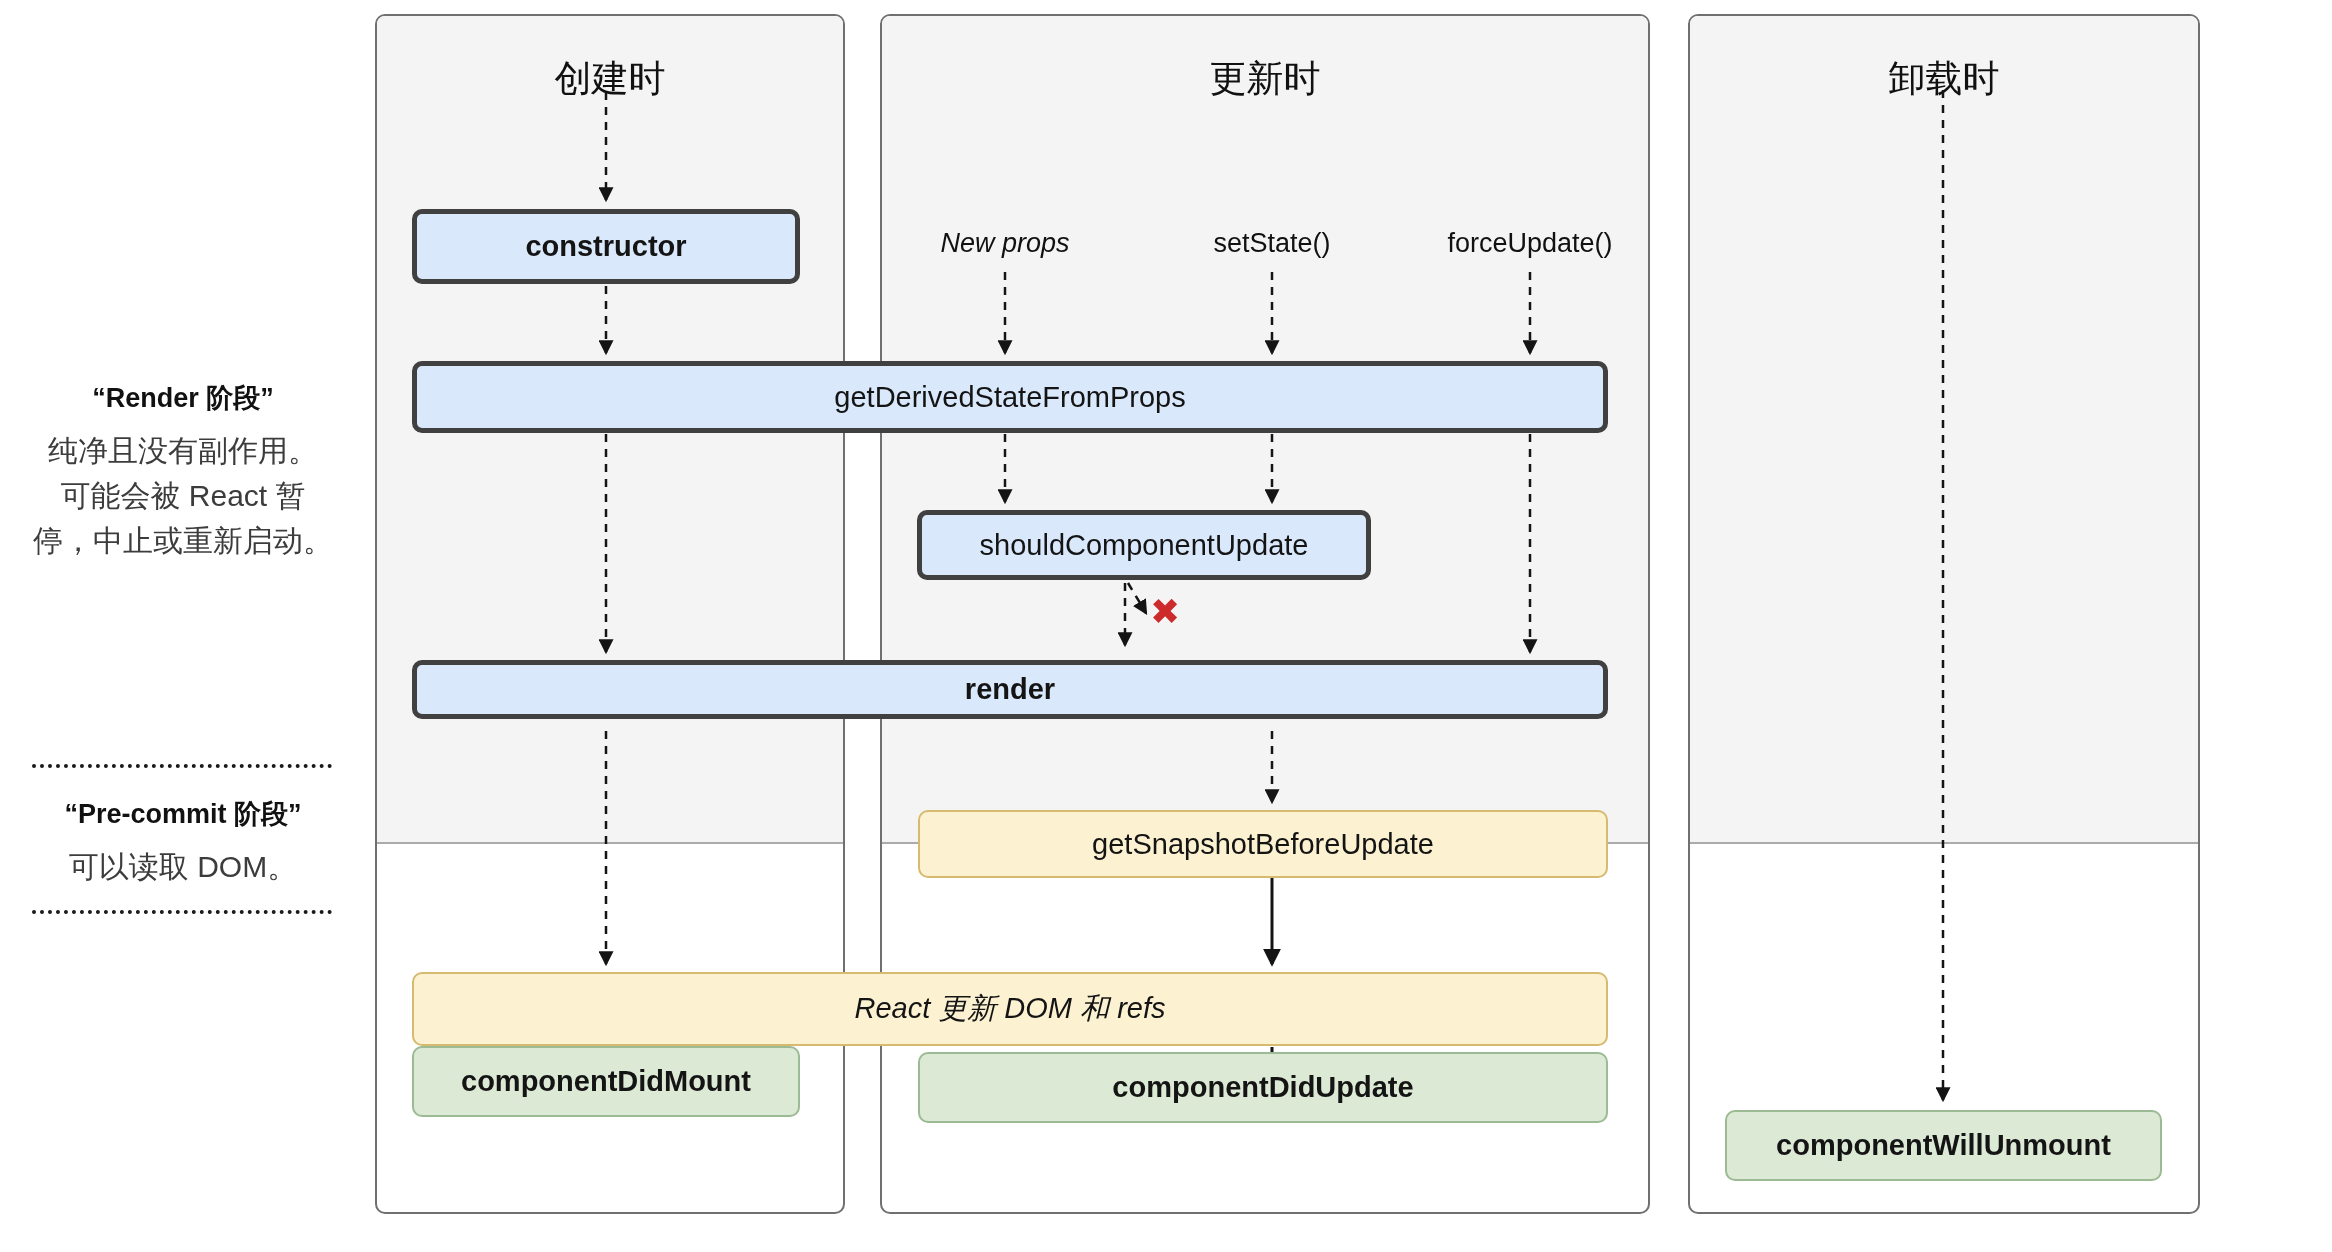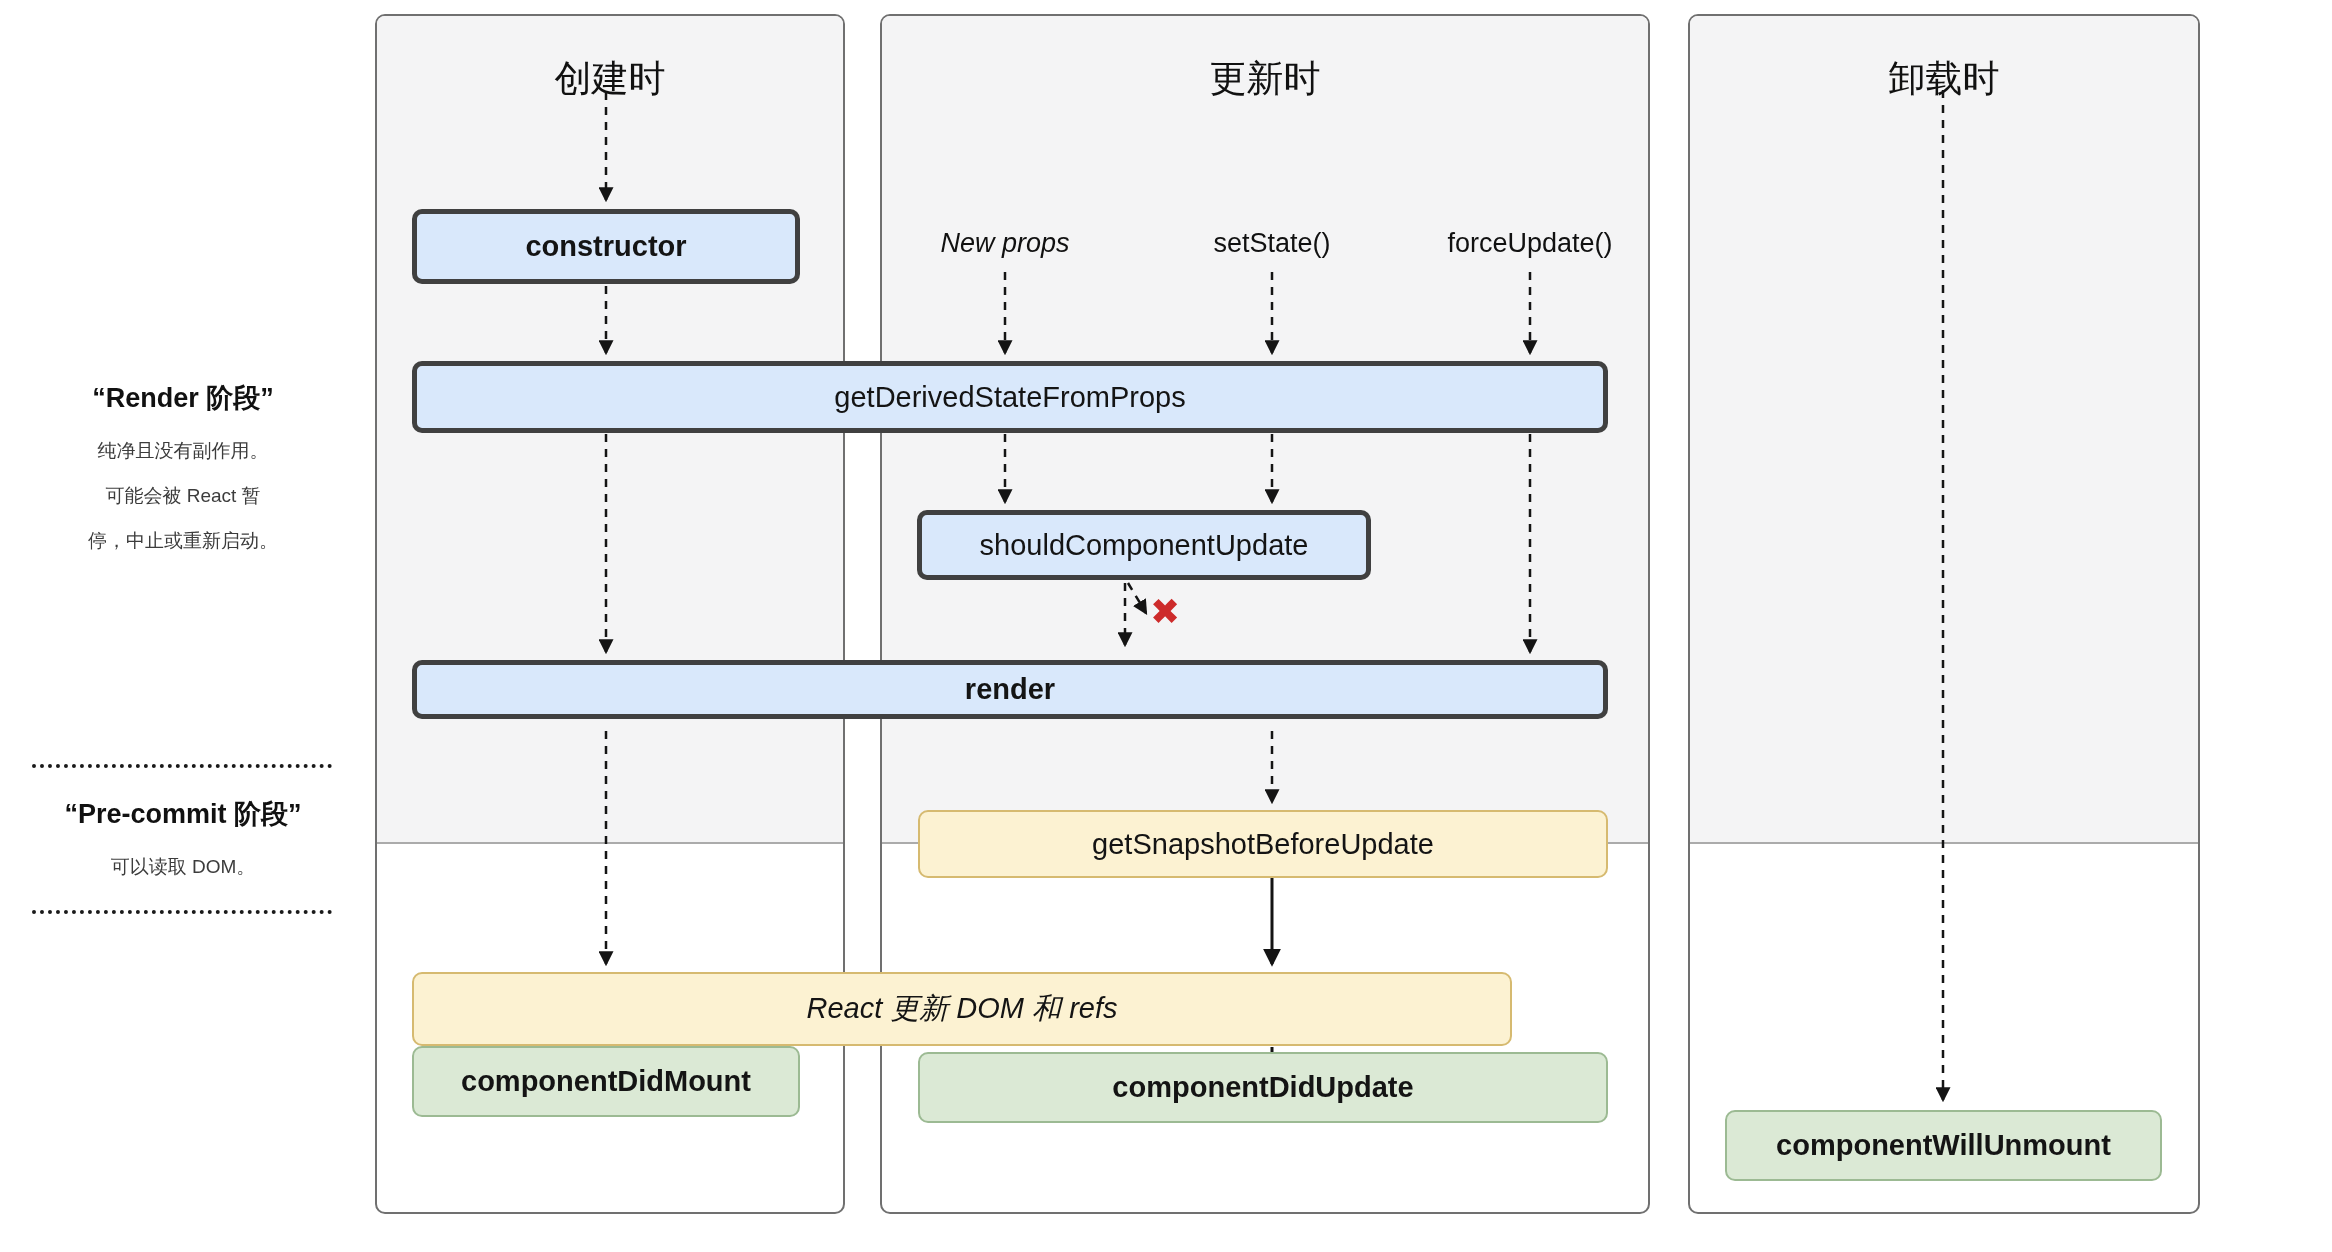--- a/index.html
+++ b/index.html
@@ -54,21 +54,21 @@
   .node.yellow{background:#fcf2d2;border:2px solid #d6ba70;}
   .node.green {background:#dbe9d5;border:2px solid #9cba93;}
   .bold{font-weight:bold;}
   .italic{font-style:italic;}
 
   #node-constructor{left:412px;top:209px;width:388px;height:75px;}
   #node-gdsfp{left:412px;top:361px;width:1196px;height:72px;}
   #node-scu{left:917px;top:510px;width:454px;height:70px;}
   #node-render{left:412px;top:660px;width:1196px;height:59px;}
   #node-gsbu{left:918px;top:810px;width:690px;height:68px;}
-  #node-react-update{left:412px;top:972px;width:1100px;height:74px;}
+  #node-react-update{left:412px;top:972px;width:1196px;height:74px;}
   #node-cdm{left:412px;top:1046px;width:388px;height:71px;}
   #node-cdu{left:918px;top:1052px;width:690px;height:71px;}
   #node-cwu{left:1725px;top:1110px;width:437px;height:71px;}
 
   
   .trigger{
     position:absolute;top:228px;z-index:2;
     transform:translateX(-50%);
     font-size:27px;color:#111;white-space:nowrap;
   }
@@ -83,21 +83,21 @@
   }
 
   
   .phase{
     position:absolute;left:26px;width:314px;z-index:2;
     text-align:center;
   }
   .phase-title{font-size:27px;font-weight:bold;color:#111;}
   .phase-desc{
     margin-top:12px;
-    font-size:19px;color:#3c3c3c;
+    font-size:30px;color:#3c3c3c;
     line-height:45px;white-space:pre-line;
   }
   #phase-render{top:380px;}
   #phase-precommit{top:796px;}
   #phase-commit{top:1005px;}
   .dotline{
     position:absolute;left:32px;width:300px;height:0;z-index:2;
     border-top:4px dotted #1a1a1a;
   }
   #dotline-top{top:764px;}

